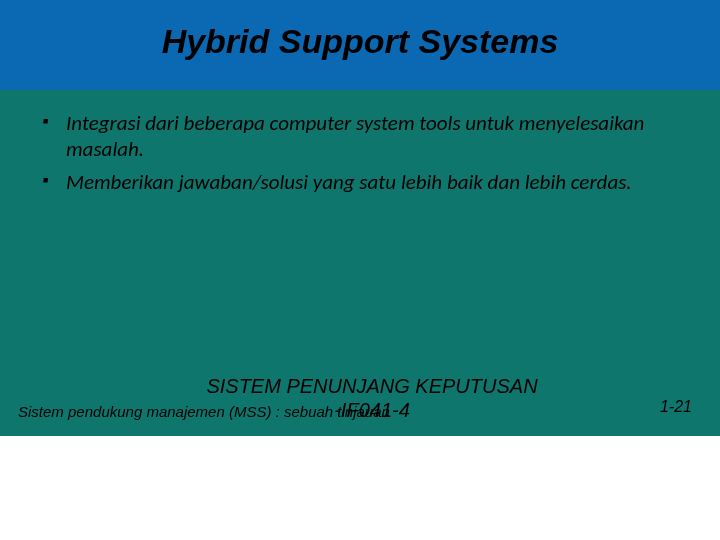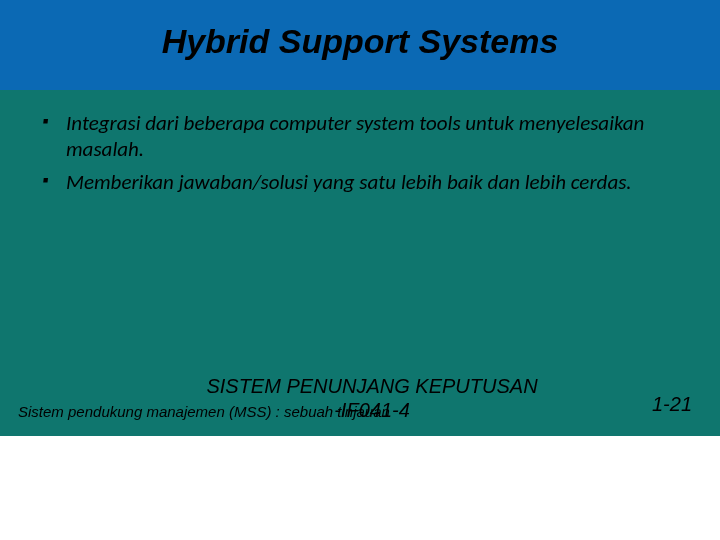--- a/index.html
+++ b/index.html
@@ -65,21 +65,21 @@
     bottom: 16px;
     left: 18px;
     font-size: 15px;
     color: #000;
     font-family: Arial, sans-serif;
   }
   .footer-right {
     position: absolute;
     bottom: 20px;
     right: 28px;
-    font-size: 20px;
+    font-size: 16px;
     color: #000;
     font-family: Arial, sans-serif;
   }
 </style>
 </head>
 <body>
 
 <div class="slide">
   <div class="title-bar"></div>
   <div class="title">Hybrid Support Systems</div>

